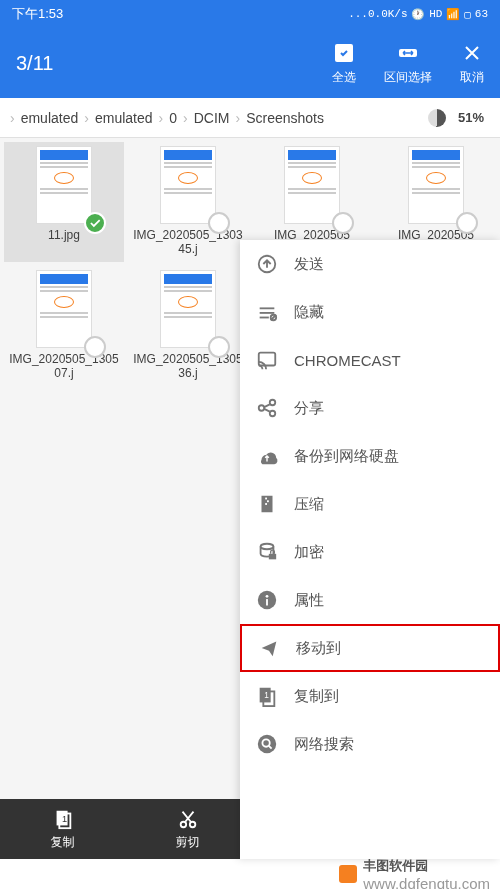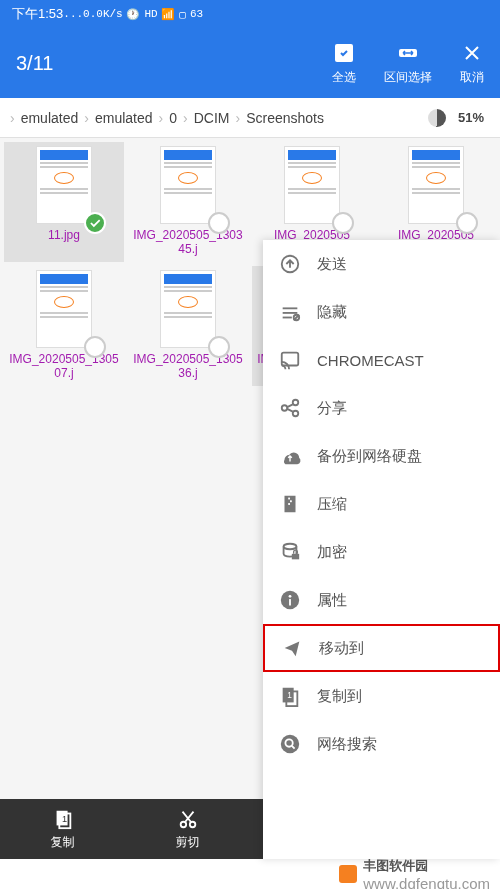--- a/index.html
+++ b/index.html
@@ -1,17 +1,17 @@
 <!DOCTYPE html>
 <html><head>
 <meta charset="utf-8">
 <style>
 * { margin: 0; padding: 0; box-sizing: border-box; }
 body { width: 500px; height: 889px; font-family: -apple-system, sans-serif; background: #f5f5f5; position: relative; overflow: hidden; }
-.status-bar { height: 28px; background: #2979e8; color: #fff; display: flex; align-items: center; padding: 0 12px; font-size: 13px; justify-content: flex-start; }
+.status-bar { height: 28px; background: #2979e8; color: #fff; display: flex; align-items: center; padding: 0 12px; font-size: 13px; justify-content: space-between; }
 .status-right { display: flex; align-items: center; gap: 4px; }
 .status-right span { font-size: 11px; font-family: Liberation Mono, monospace; }
 .toolbar { height: 70px; background: #2979e8; color: #fff; display: flex; align-items: center; padding: 0 16px; justify-content: space-between; }
 .counter { font-size: 20px; font-weight: 300; }
 .toolbar-actions { display: flex; gap: 28px; }
 .toolbar-btn { display: flex; flex-direction: column; align-items: center; gap: 4px; font-size: 12px; }
 .toolbar-btn svg { width: 24px; height: 24px; fill: #fff; }
 .breadcrumb { height: 40px; background: #fff; display: flex; align-items: center; padding: 0 8px; font-size: 14px; color: #444; border-bottom: 1px solid #e0e0e0; }
 .breadcrumb-item { padding: 0 4px; }
 .breadcrumb-sep { color: #bbb; padding: 0 2px; }
@@ -21,25 +21,25 @@
 .file { display: flex; flex-direction: column; align-items: center; padding: 4px 2px; position: relative; }
 .file.selected { background: #e0e0e0; }
 .thumb { width: 56px; height: 78px; background: #fff; border: 1px solid #ddd; position: relative; display: flex; flex-direction: column; padding: 3px; gap: 2px; }
 .thumb-header { height: 10px; background: #2979e8; }
 .thumb-line { height: 2px; background: #ccc; }
 .thumb-circle { width: 20px; height: 12px; border: 1.5px solid #f58020; border-radius: 50%; margin: 2px auto; }
 .check-badge { position: absolute; bottom: 28px; right: 18px; width: 22px; height: 22px; border-radius: 50%; display: flex; align-items: center; justify-content: center; border: 2px solid #fff; }
 .check-badge.on { background: #4caf50; }
 .check-badge.off { background: #fff; border: 2px solid #ccc; }
 .check-badge svg { width: 14px; height: 14px; fill: #fff; }
-.file-name { font-size: 12px; color: #a21caf; text-align: center; line-height: 1.2; margin-top: 4px; word-break: break-all; height: 30px; overflow: hidden; }
+.file-name { font-size: 12px; color: #404040; text-align: center; line-height: 1.2; margin-top: 4px; word-break: break-all; height: 30px; overflow: hidden; }
 .bottom-bar { position: absolute; bottom: 30px; left: 0; right: 0; height: 60px; background: #333; display: flex; }
 .bottom-btn { flex: 1; display: flex; flex-direction: column; align-items: center; justify-content: center; color: #fff; font-size: 12px; gap: 4px; }
 .bottom-btn svg { width: 22px; height: 22px; fill: #fff; }
-.menu { position: absolute; top: 240px; right: 0; width: 237px; bottom: 30px; background: #fff; box-shadow: -2px 0 8px rgba(0,0,0,0.15); z-index: 10; }
+.menu { position: absolute; top: 240px; right: 0; width: 260px; bottom: 30px; background: #fff; box-shadow: -2px 0 8px rgba(0,0,0,0.15); z-index: 10; }
 .menu-item { height: 48px; display: flex; align-items: center; padding: 0 16px; gap: 16px; color: #555; font-size: 15px; }
 .menu-item.highlighted { border: 2px solid #d00; }
 .menu-item svg { width: 22px; height: 22px; fill: #777; }
 .watermark { position: absolute; bottom: 0; left: 0; right: 0; height: 30px; background: #fff; display: flex; align-items: center; justify-content: flex-end; padding: 0 10px; font-size: 13px; color: #555; gap: 6px; }
 .wm-logo { width: 18px; height: 18px; background: #f58020; border-radius: 3px; }
 </style>
 </head>
 <body>
 
 <div class="status-bar">

